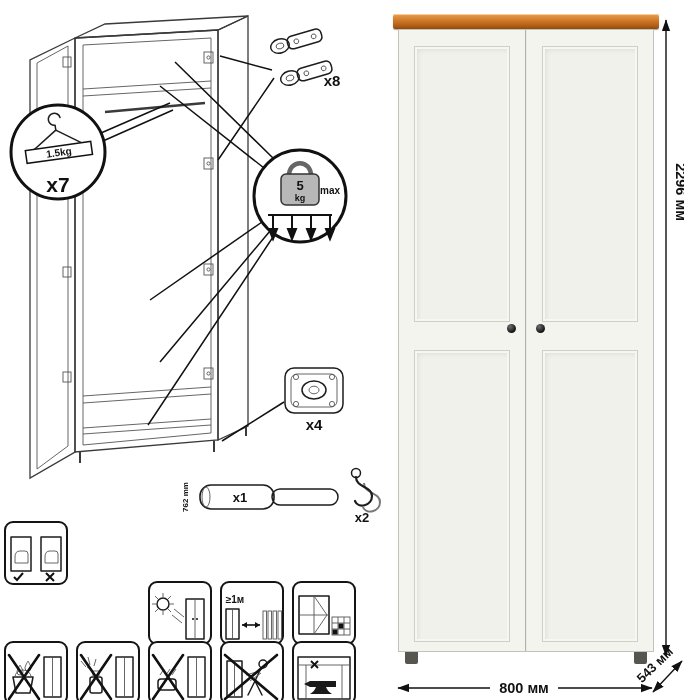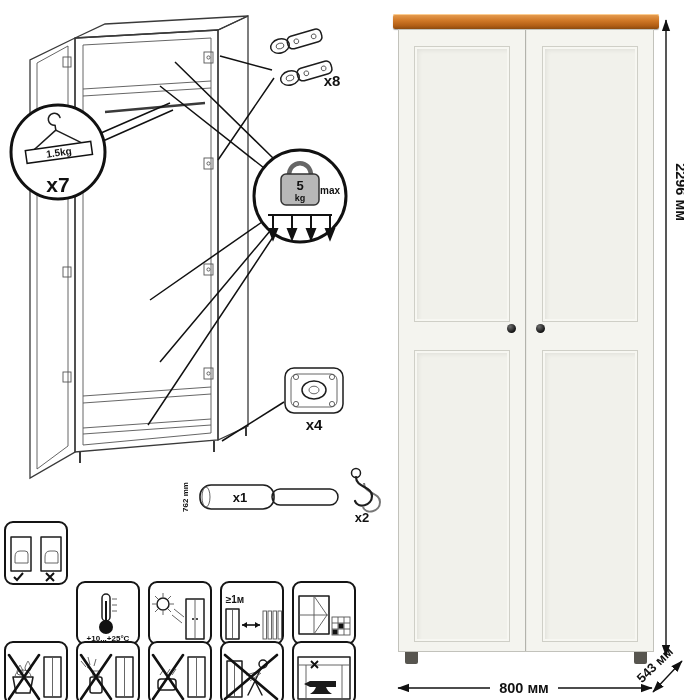--- a/index.html
+++ b/index.html
@@ -215,29 +215,20 @@
       <rect class="ln" x="5" y="6" width="20" height="34"></rect>
       <rect class="ln" x="35" y="6" width="20" height="34"></rect>
       <path class="thin" transform="translate(9,18)" d="M0,8 q0,-6 5,-6 h5 q3,0 3,3 v9 h-13 z" fill="#fff"></path>
       <path class="thin" transform="translate(39,18)" d="M0,8 q0,-6 5,-6 h5 q3,0 3,3 v9 h-13 z" fill="#fff"></path>
       <path d="M8,46 l3,3 l6,-7" stroke="#111" stroke-width="2" fill="none"></path>
       <path d="M40,42 l8,8 M48,42 l-8,8" stroke="#111" stroke-width="2"></path>
     </svg>
   </div>
 
 
-  <div class="cell" style="left:76px;top:581px">
-    <svg width="60" height="52" viewBox="0 0 60 52">
-      <rect class="ln" x="24" y="3" width="8" height="27" rx="4"></rect>
-      <rect x="27" y="10" width="2" height="20" fill="#111"></rect>
-      <circle cx="28" cy="36" r="7" fill="#111"></circle>
-      <path class="thin" d="M34,8 h5 M34,14 h5 M34,20 h5"></path>
-      <text x="30" y="50" class="tb8 ctr">+10...+25°C</text>
-    </svg>
-  </div>
 
   <div class="cell" style="left:148px;top:581px">
     <svg width="60" height="52" viewBox="0 0 60 52">
       <circle class="ln" cx="13" cy="13" r="6"></circle>
       <path class="thin" d="M13,2 V6 M13,20 V24 M2,13 H6 M20,13 H24 M5,5 L8,8 M18,18 L21,21 M21,5 L18,8 M8,18 L5,21"></path>
       <path class="thin" d="M24,18 L34,26 M22,24 L32,32"></path>
       <rect class="ln" x="36" y="8" width="18" height="40"></rect>
       <path class="thin" d="M45,8 V48"></path>
       <circle cx="43" cy="28" r="1" fill="#111"></circle>
         <circle cx="47" cy="28" r="1" fill="#111"></circle>

